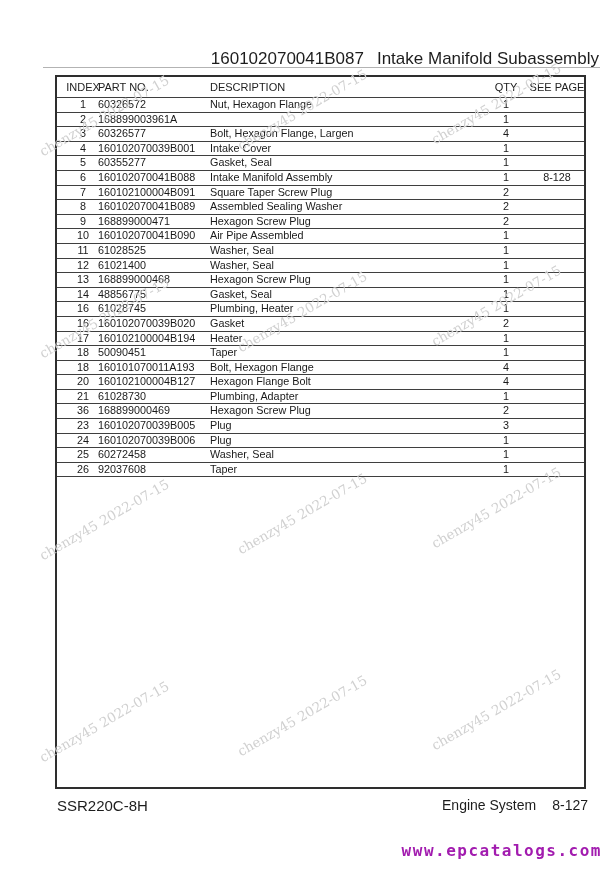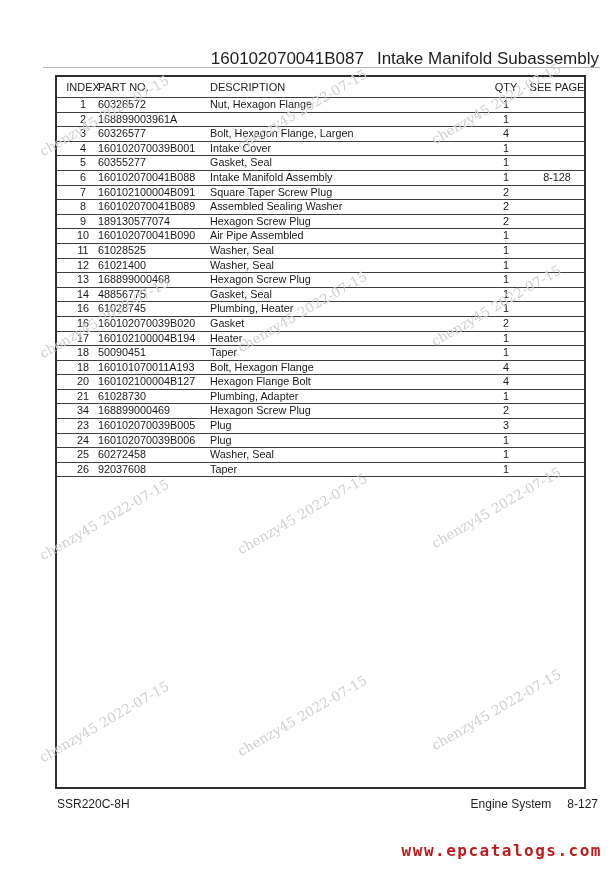--- a/index.html
+++ b/index.html
@@ -32,22 +32,22 @@
   }
   .trow span{
     position:absolute;top:0;line-height:13.6px;font-size:10.8px;white-space:nowrap;color:#1a1a1a;
   }
   .c-index{left:0;width:52px;text-align:center;}
   .c-part{left:41px;}
   .c-desc{left:153px;}
   .c-qty{left:427px;width:44px;text-align:center;}
   .c-page{left:472px;width:56px;text-align:center;}
   
-  .footer-left{position:absolute;left:57px;top:797px;font-size:12px;}
-  .footer-right{position:absolute;right:18px;top:797px;font-size:12px;white-space:nowrap;}
+  .footer-left{position:absolute;left:57px;top:797px;font-size:15px;}
+  .footer-right{position:absolute;right:28px;top:797px;font-size:14px;white-space:nowrap;}
   .footer-right .section{margin-right:16px;}
   
   .site-link{
     position:absolute;right:14px;top:841px;
     font-family:"DejaVu Sans Mono",monospace;font-weight:bold;font-size:16px;
     letter-spacing:1.5px;text-decoration:none;
   }
   
   .wm{
     position:absolute;height:17px;line-height:17px;
@@ -124,21 +124,21 @@
     </div>
       <div class="trow" style="">
       <span class="c-index">8</span>
       <span class="c-part">160102070041B089</span>
       <span class="c-desc">Assembled Sealing Washer</span>
       <span class="c-qty">2</span>
       <span class="c-page"></span>
     </div>
       <div class="trow" style="">
       <span class="c-index">9</span>
-      <span class="c-part">189130577074</span>
+      <span class="c-part">168899000471</span>
       <span class="c-desc">Hexagon Screw Plug</span>
       <span class="c-qty">2</span>
       <span class="c-page"></span>
     </div>
       <div class="trow" style="">
       <span class="c-index">10</span>
       <span class="c-part">160102070041B090</span>
       <span class="c-desc">Air Pipe Assembled</span>
       <span class="c-qty">1</span>
       <span class="c-page"></span>
@@ -214,21 +214,21 @@
       <span class="c-page"></span>
     </div>
       <div class="trow" style="">
       <span class="c-index">21</span>
       <span class="c-part">61028730</span>
       <span class="c-desc">Plumbing, Adapter</span>
       <span class="c-qty">1</span>
       <span class="c-page"></span>
     </div>
       <div class="trow" style="">
-      <span class="c-index">34</span>
+      <span class="c-index">36</span>
       <span class="c-part">168899000469</span>
       <span class="c-desc">Hexagon Screw Plug</span>
       <span class="c-qty">2</span>
       <span class="c-page"></span>
     </div>
       <div class="trow" style="">
       <span class="c-index">23</span>
       <span class="c-part">160102070039B005</span>
       <span class="c-desc">Plug</span>
       <span class="c-qty">3</span>
@@ -269,13 +269,13 @@
 <span class="wm" style="left: 437px; top: 535px; color: rgb(208, 208, 208);">chenzy45 2022-07-15</span>
 <span class="wm" style="left: 45px; top: 749px; color: rgb(208, 208, 208);">chenzy45 2022-07-15</span>
 <span class="wm" style="left: 243px; top: 743px; color: rgb(208, 208, 208);">chenzy45 2022-07-15</span>
 <span class="wm" style="left: 437px; top: 737px; color: rgb(208, 208, 208);">chenzy45 2022-07-15</span>
 
 <div class="footer-left">SSR220C-8H</div>
 <div class="footer-right">
   <span class="section">Engine System</span><span>8-127</span>
 </div>
 
-<a href="#" class="site-link" style="color: #b91c1c;">www.epcatalogs.com</a>
+<a href="#" class="site-link" style="color: #a21caf;">www.epcatalogs.com</a>
 
 </body></html>

